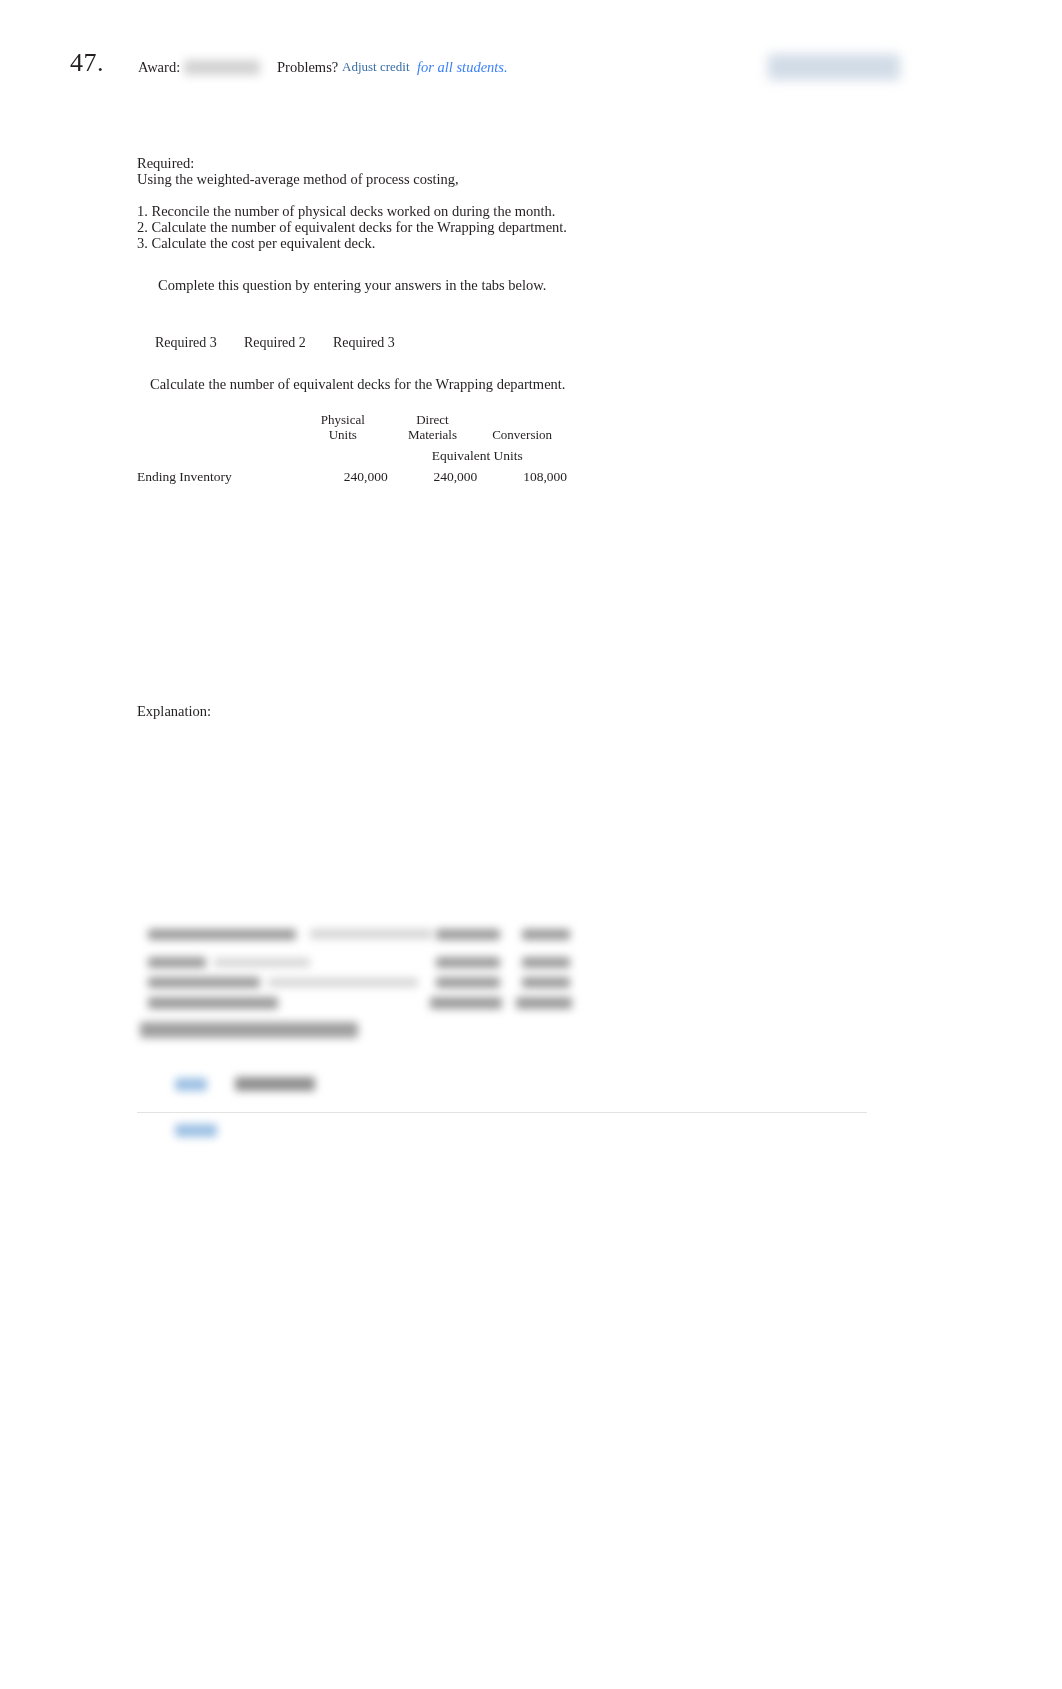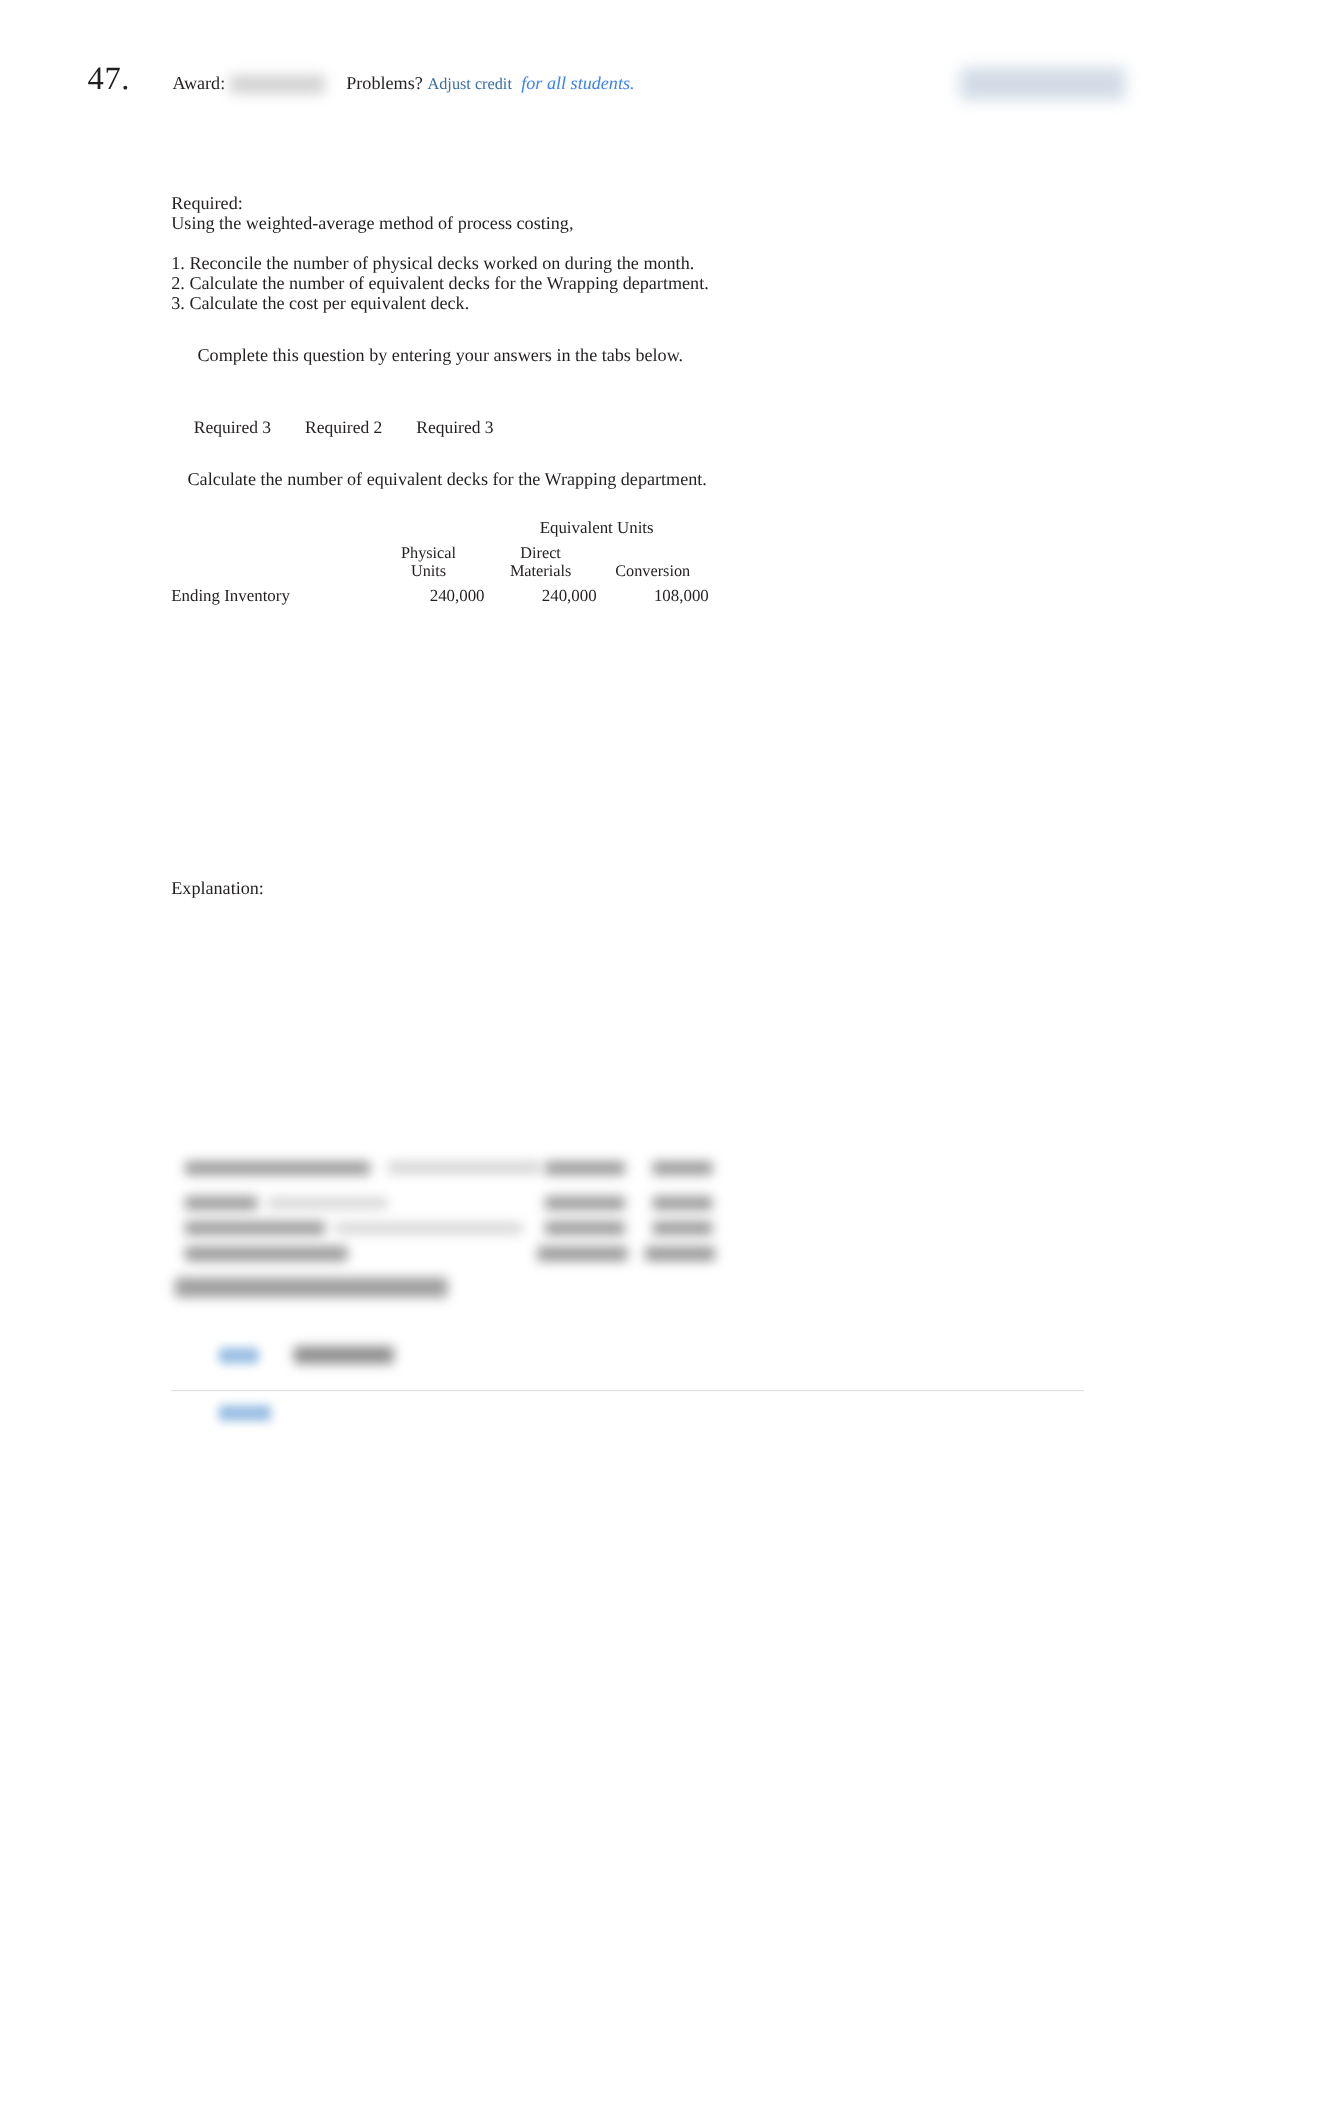--- a/index.html
+++ b/index.html
@@ -265,37 +265,37 @@
 <div class="tabs">
   <div class="tab tab-0">Required 3</div>
   <div class="tab tab-1">Required 2</div>
   <div class="tab tab-2">Required 3</div>
 </div>
 
 <div class="sub-instruction">Calculate the number of equivalent decks for the Wrapping department.</div>
 
 <table class="eq-table">
   <thead>
-    <tr>
-      <th class="col-w-label"></th>
-      <th class="col-w-num"></th>
-      <th class="group-head" colspan="2">Equivalent Units</th>
-    </tr>
     <tr>
       <th class="col-w-label"></th>
       <th class="col-head col-w-num">
         <span>Physical</span><br>
         <span>Units</span>
       </th>
       <th class="col-head col-w-num">
         <span>Direct</span><br>
         <span>Materials</span>
       </th>
       <th class="col-head col-w-num">Conversion</th>
     </tr>
+    <tr>
+      <th class="col-w-label"></th>
+      <th class="col-w-num"></th>
+      <th class="group-head" colspan="2">Equivalent Units</th>
+    </tr>
   </thead>
   <tbody>
     <tr>
       <td class="row-label">Ending Inventory</td>
       <td class="num">240,000</td>
       <td class="num">240,000</td>
       <td class="num">108,000</td>
     </tr>
   </tbody>
 </table>

